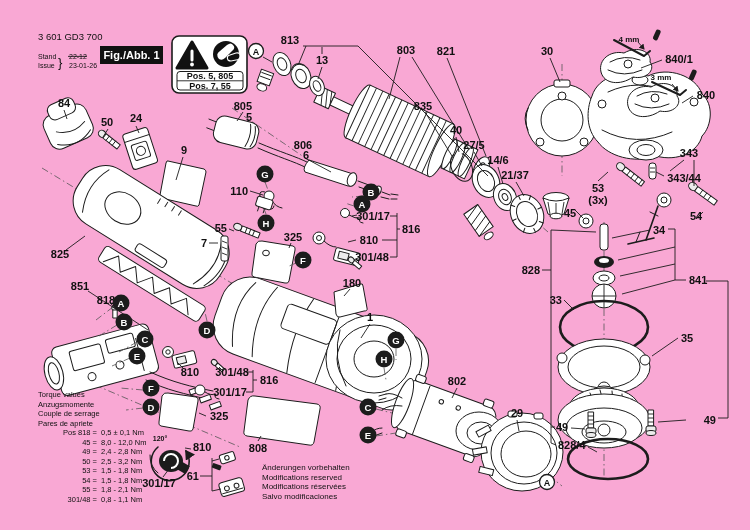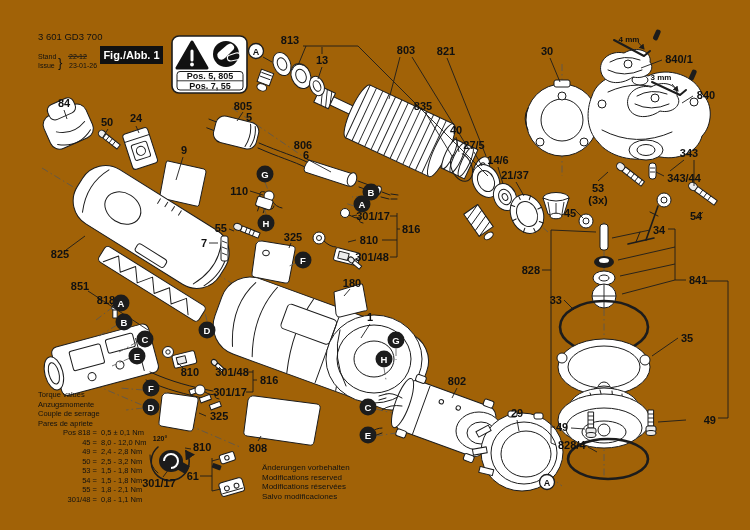--- a/index.html
+++ b/index.html
@@ -1,16 +1,16 @@
 <!DOCTYPE html>
 <html><head>
 <meta charset="utf-8">
 <style>
   html,body{margin:0;padding:0;background:#9aa0a6;}
-  .stage{position:relative;width:750px;height:530px;background:#a16207;overflow:hidden;margin:0 auto;}
+  .stage{position:relative;width:750px;height:530px;background:#f9a8d4;overflow:hidden;margin:0 auto;}
   svg{position:absolute;left:0;top:0;}
   .ln{stroke:#1c1c1c;fill:none;stroke-width:1;stroke-linecap:round;stroke-linejoin:round;}
   .ln2{stroke:#1c1c1c;fill:none;stroke-width:1.6;stroke-linecap:round;stroke-linejoin:round;}
   .ld{stroke:#1c1c1c;fill:none;stroke-width:0.9;}
   .dd{stroke:#555;fill:none;stroke-width:0.8;stroke-dasharray:7 3 1.5 3;}
   .fw{fill:#fff;stroke:#1c1c1c;stroke-width:1;stroke-linejoin:round;}
   .fg{fill:#ececec;stroke:#1c1c1c;stroke-width:1;stroke-linejoin:round;}
   .fd{fill:#1c1c1c;stroke:none;}
   .oring{fill:none;stroke:#1c1c1c;stroke-width:2.6;}
   text{font-family:"Liberation Sans","DejaVu Sans",sans-serif;fill:#111;}

